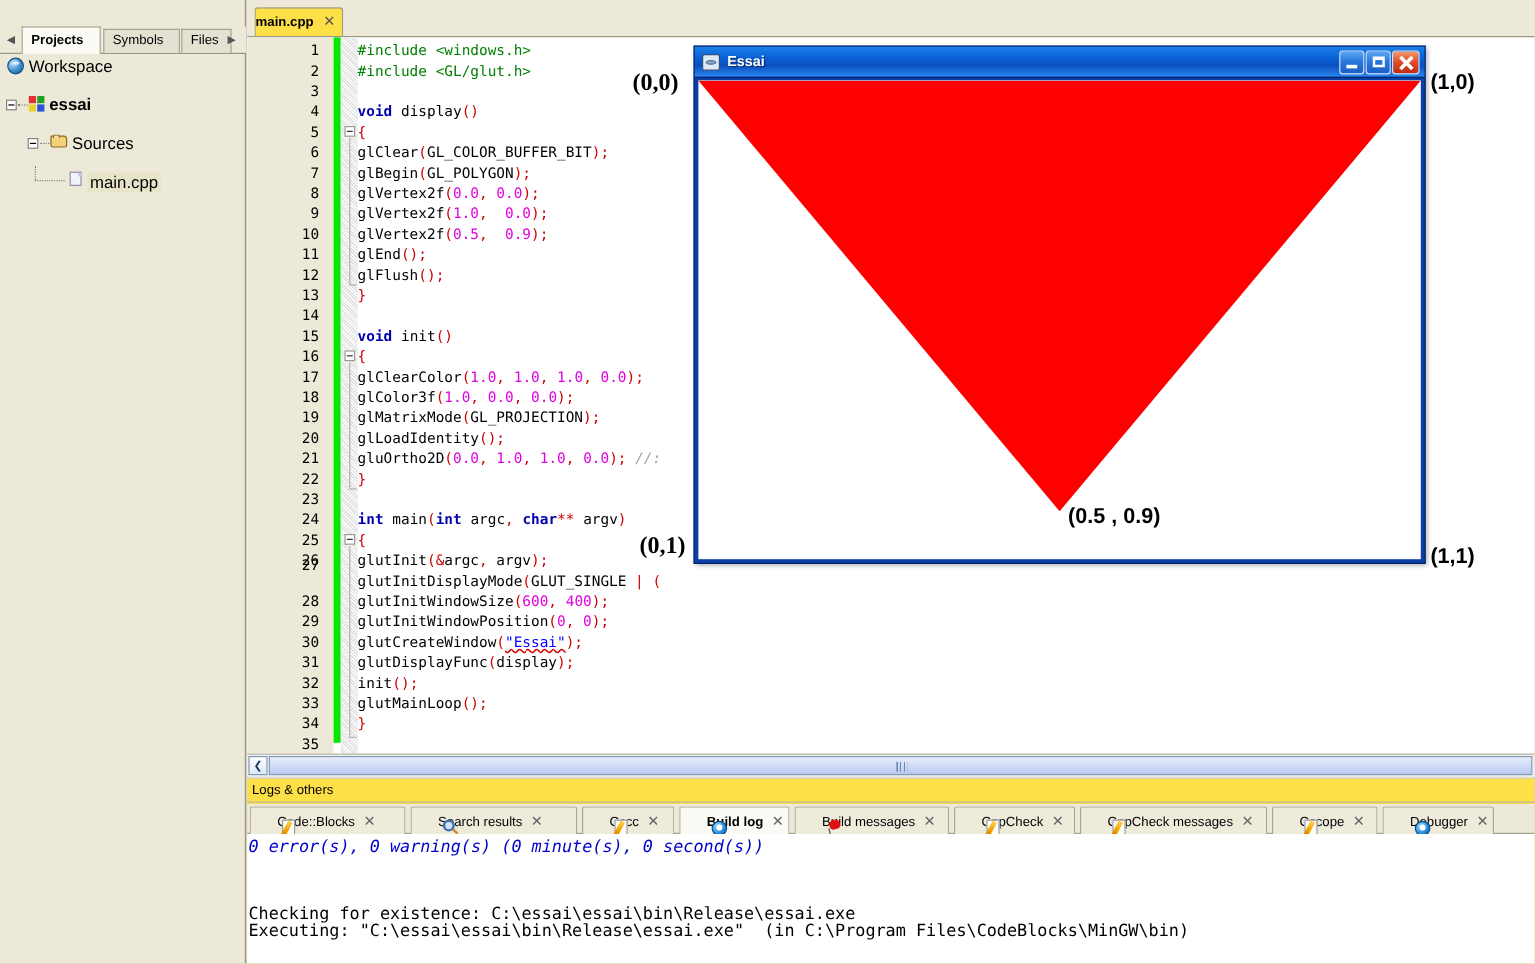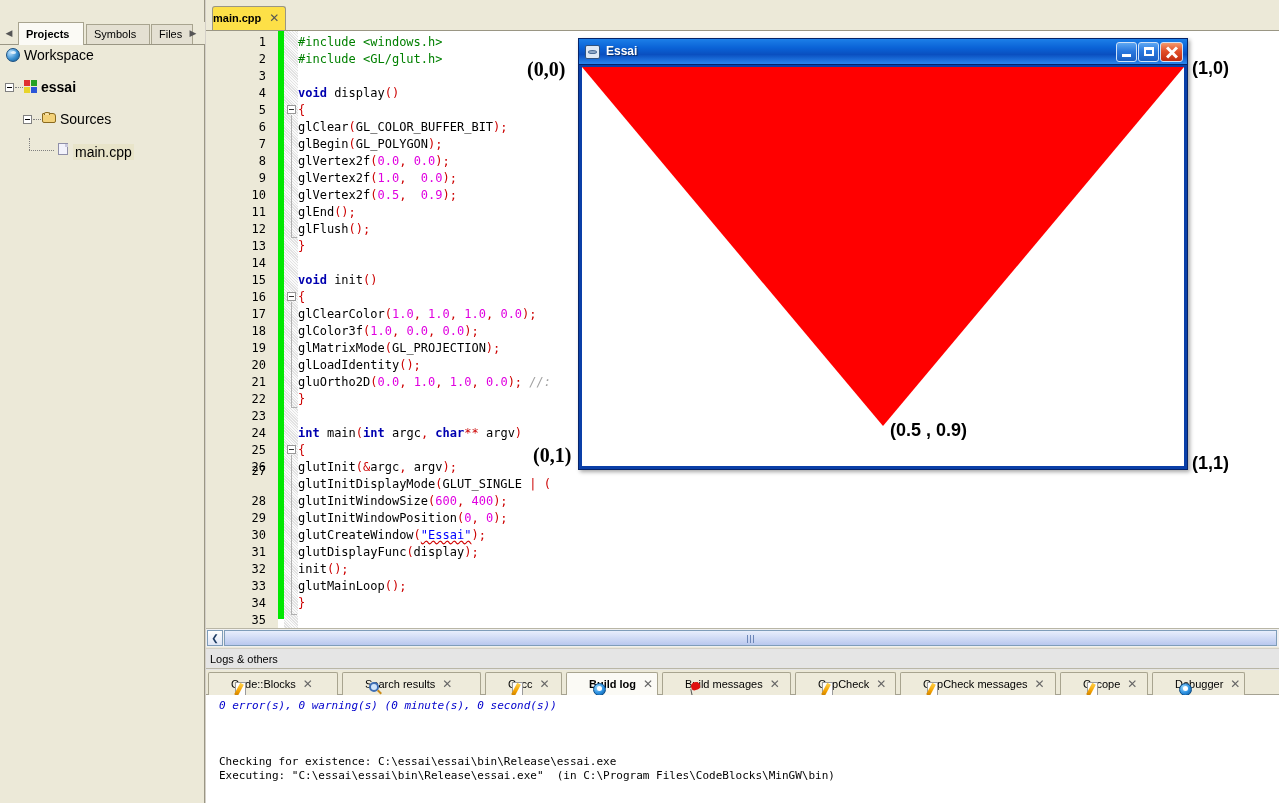--- a/index.html
+++ b/index.html
@@ -345,21 +345,21 @@
     width: 9px; height: 8px;
     margin-left: -4px;
     background-image: repeating-linear-gradient(90deg,#6c86b8 0 1px,transparent 1px 3px);
   }
 
   
   .logs {
     position: absolute;
     left: 206px; top: 649px;
     width: 1073px; height: 154px;
-    background: #e5e5e5;
+    background: #fde047;
   }
   .logs-title {
     position: absolute;
     left: 0; top: 0;
     width: 1073px; height: 20px;
     border-bottom: 1px solid #b9b6a6;
     box-sizing: border-box;
   }
   .logs-title span {
     position: absolute; left: 4px; top: 4px; font-size: 11px;
@@ -454,23 +454,23 @@
 
   .logbody {
     position: absolute;
     left: 0; top: 46px;
     width: 1073px; height: 108px;
     background: #ffffff;
     overflow: hidden;
   }
   .logline {
     position: absolute;
-    left: 13px;
+    left: 1px;
     font-family: "DejaVu Sans Mono", monospace;
-    font-size: 11px;
+    font-size: 14px;
     line-height: 14px;
     white-space: pre;
   }
   .log-blue { color: #0000cc; font-style: italic; }
   .log-hdr { color: #000; font-weight: bold; }
   .log-txt { color: #000; }
 
   
   .glwin {
     position: absolute;

